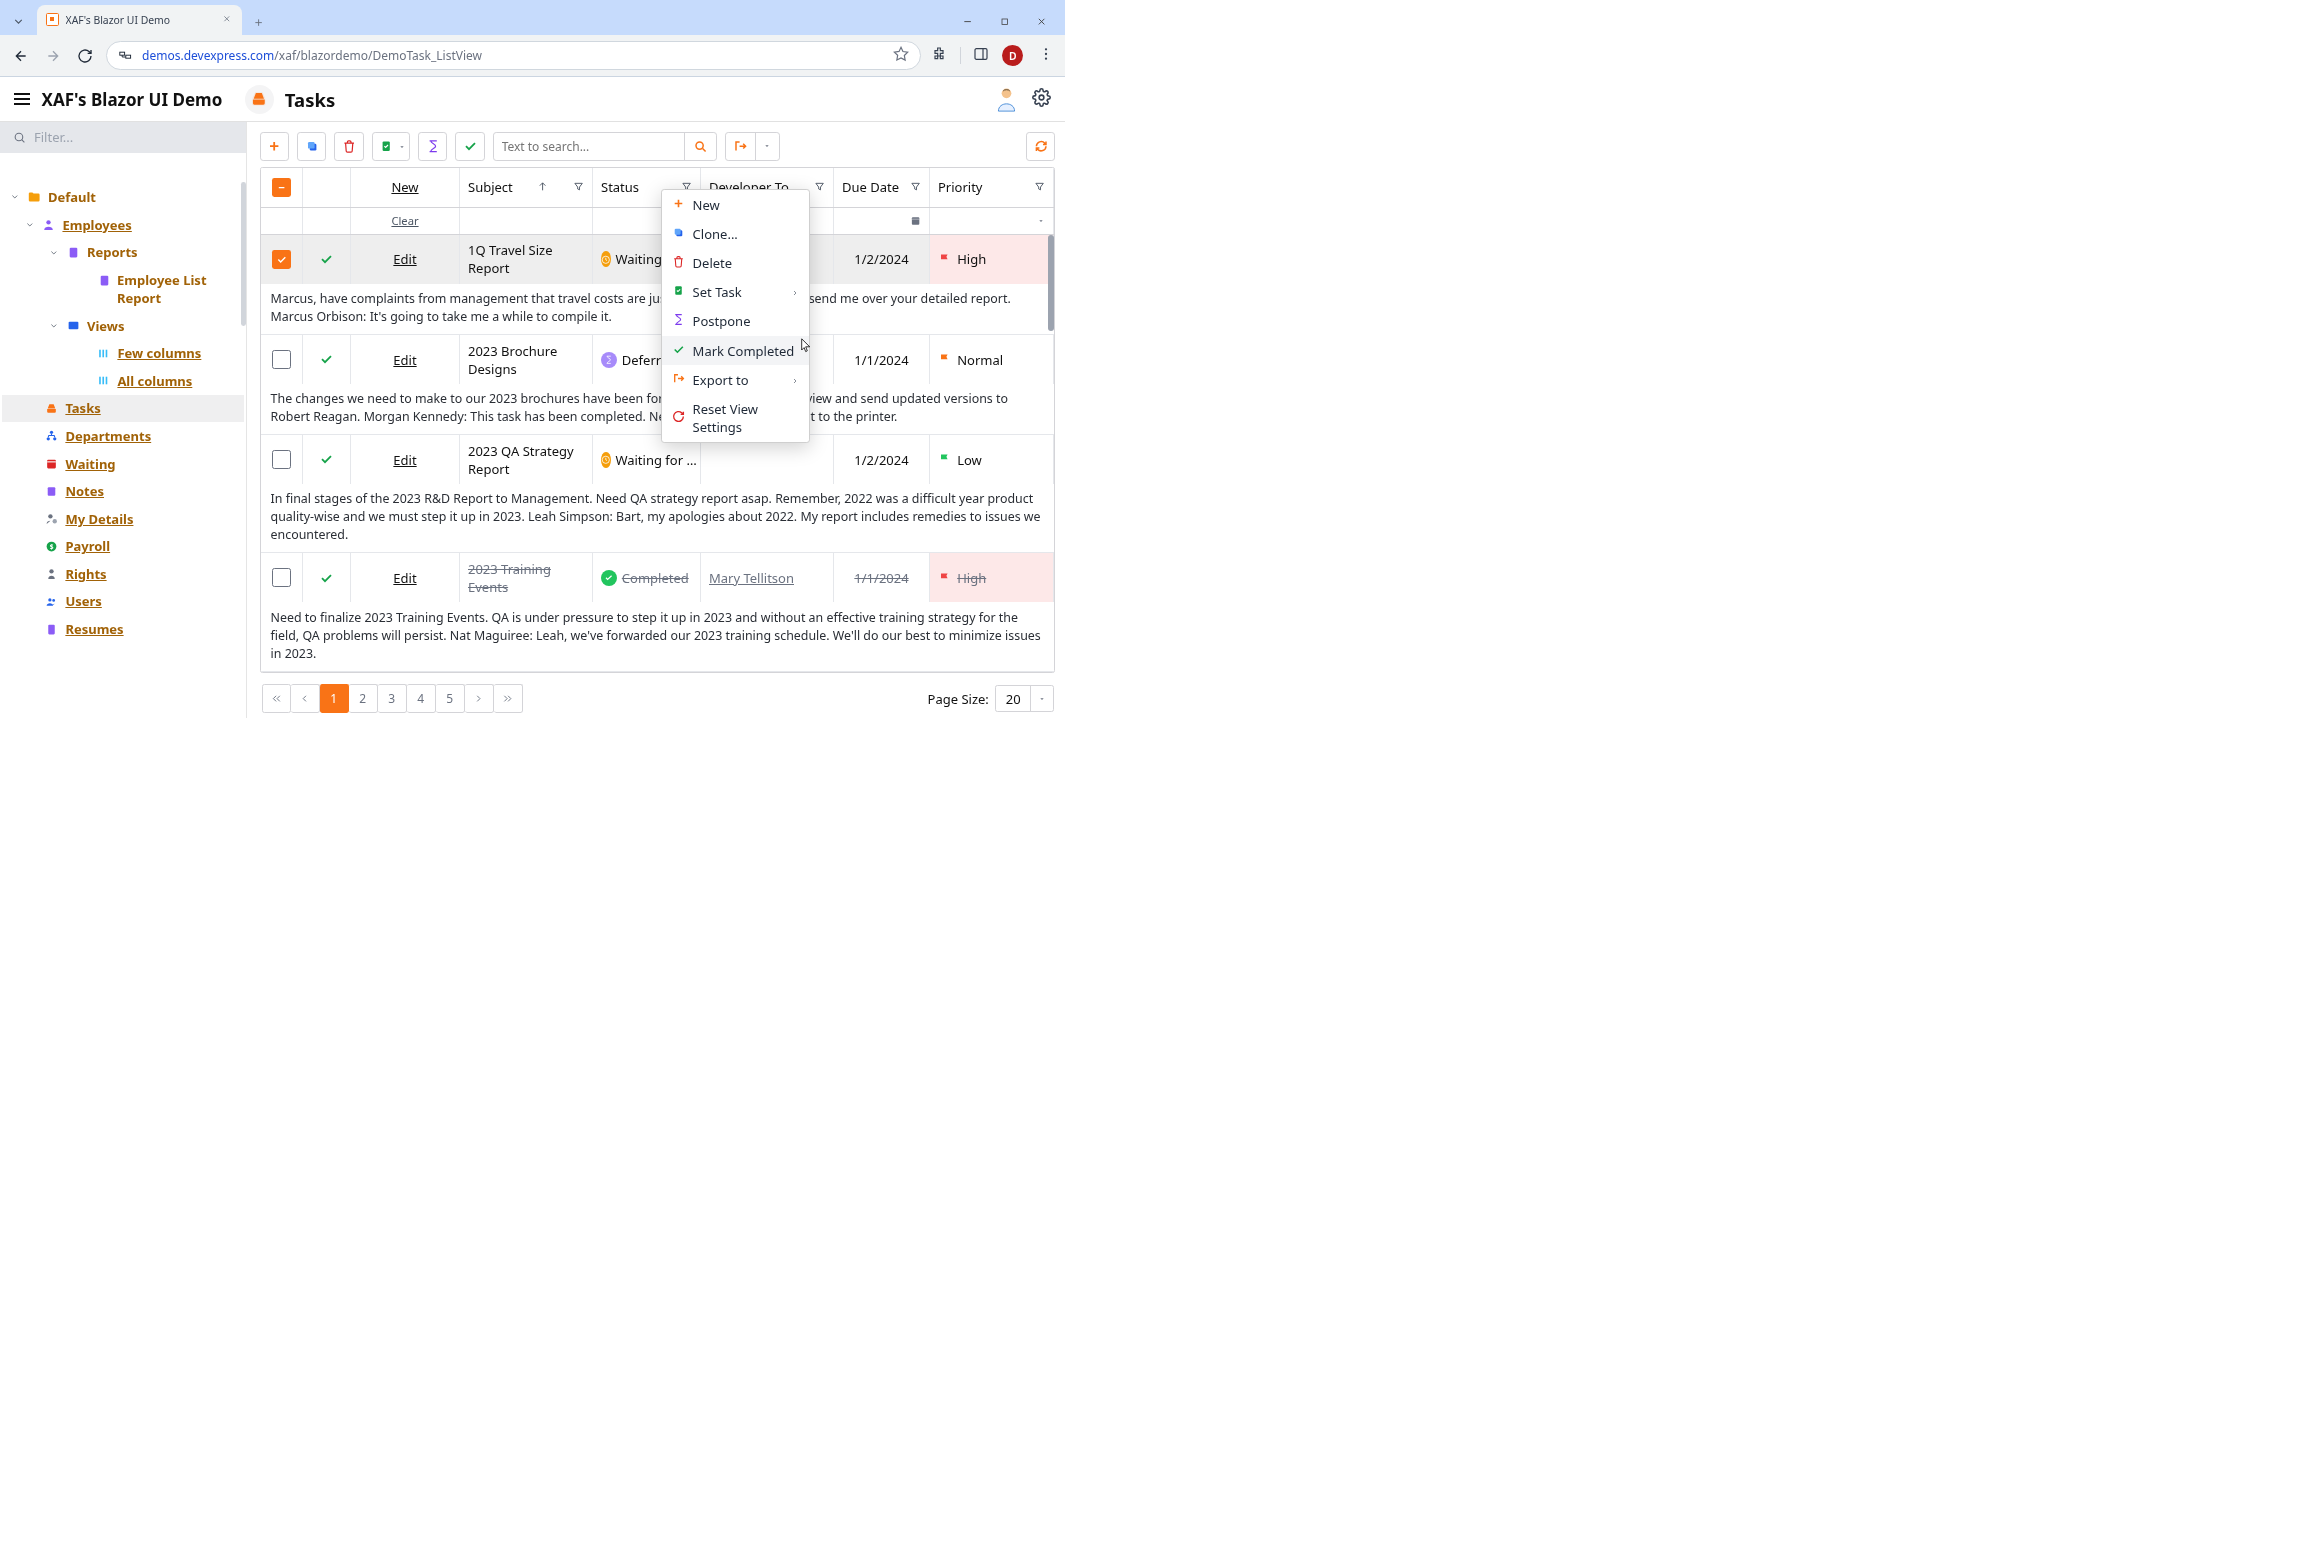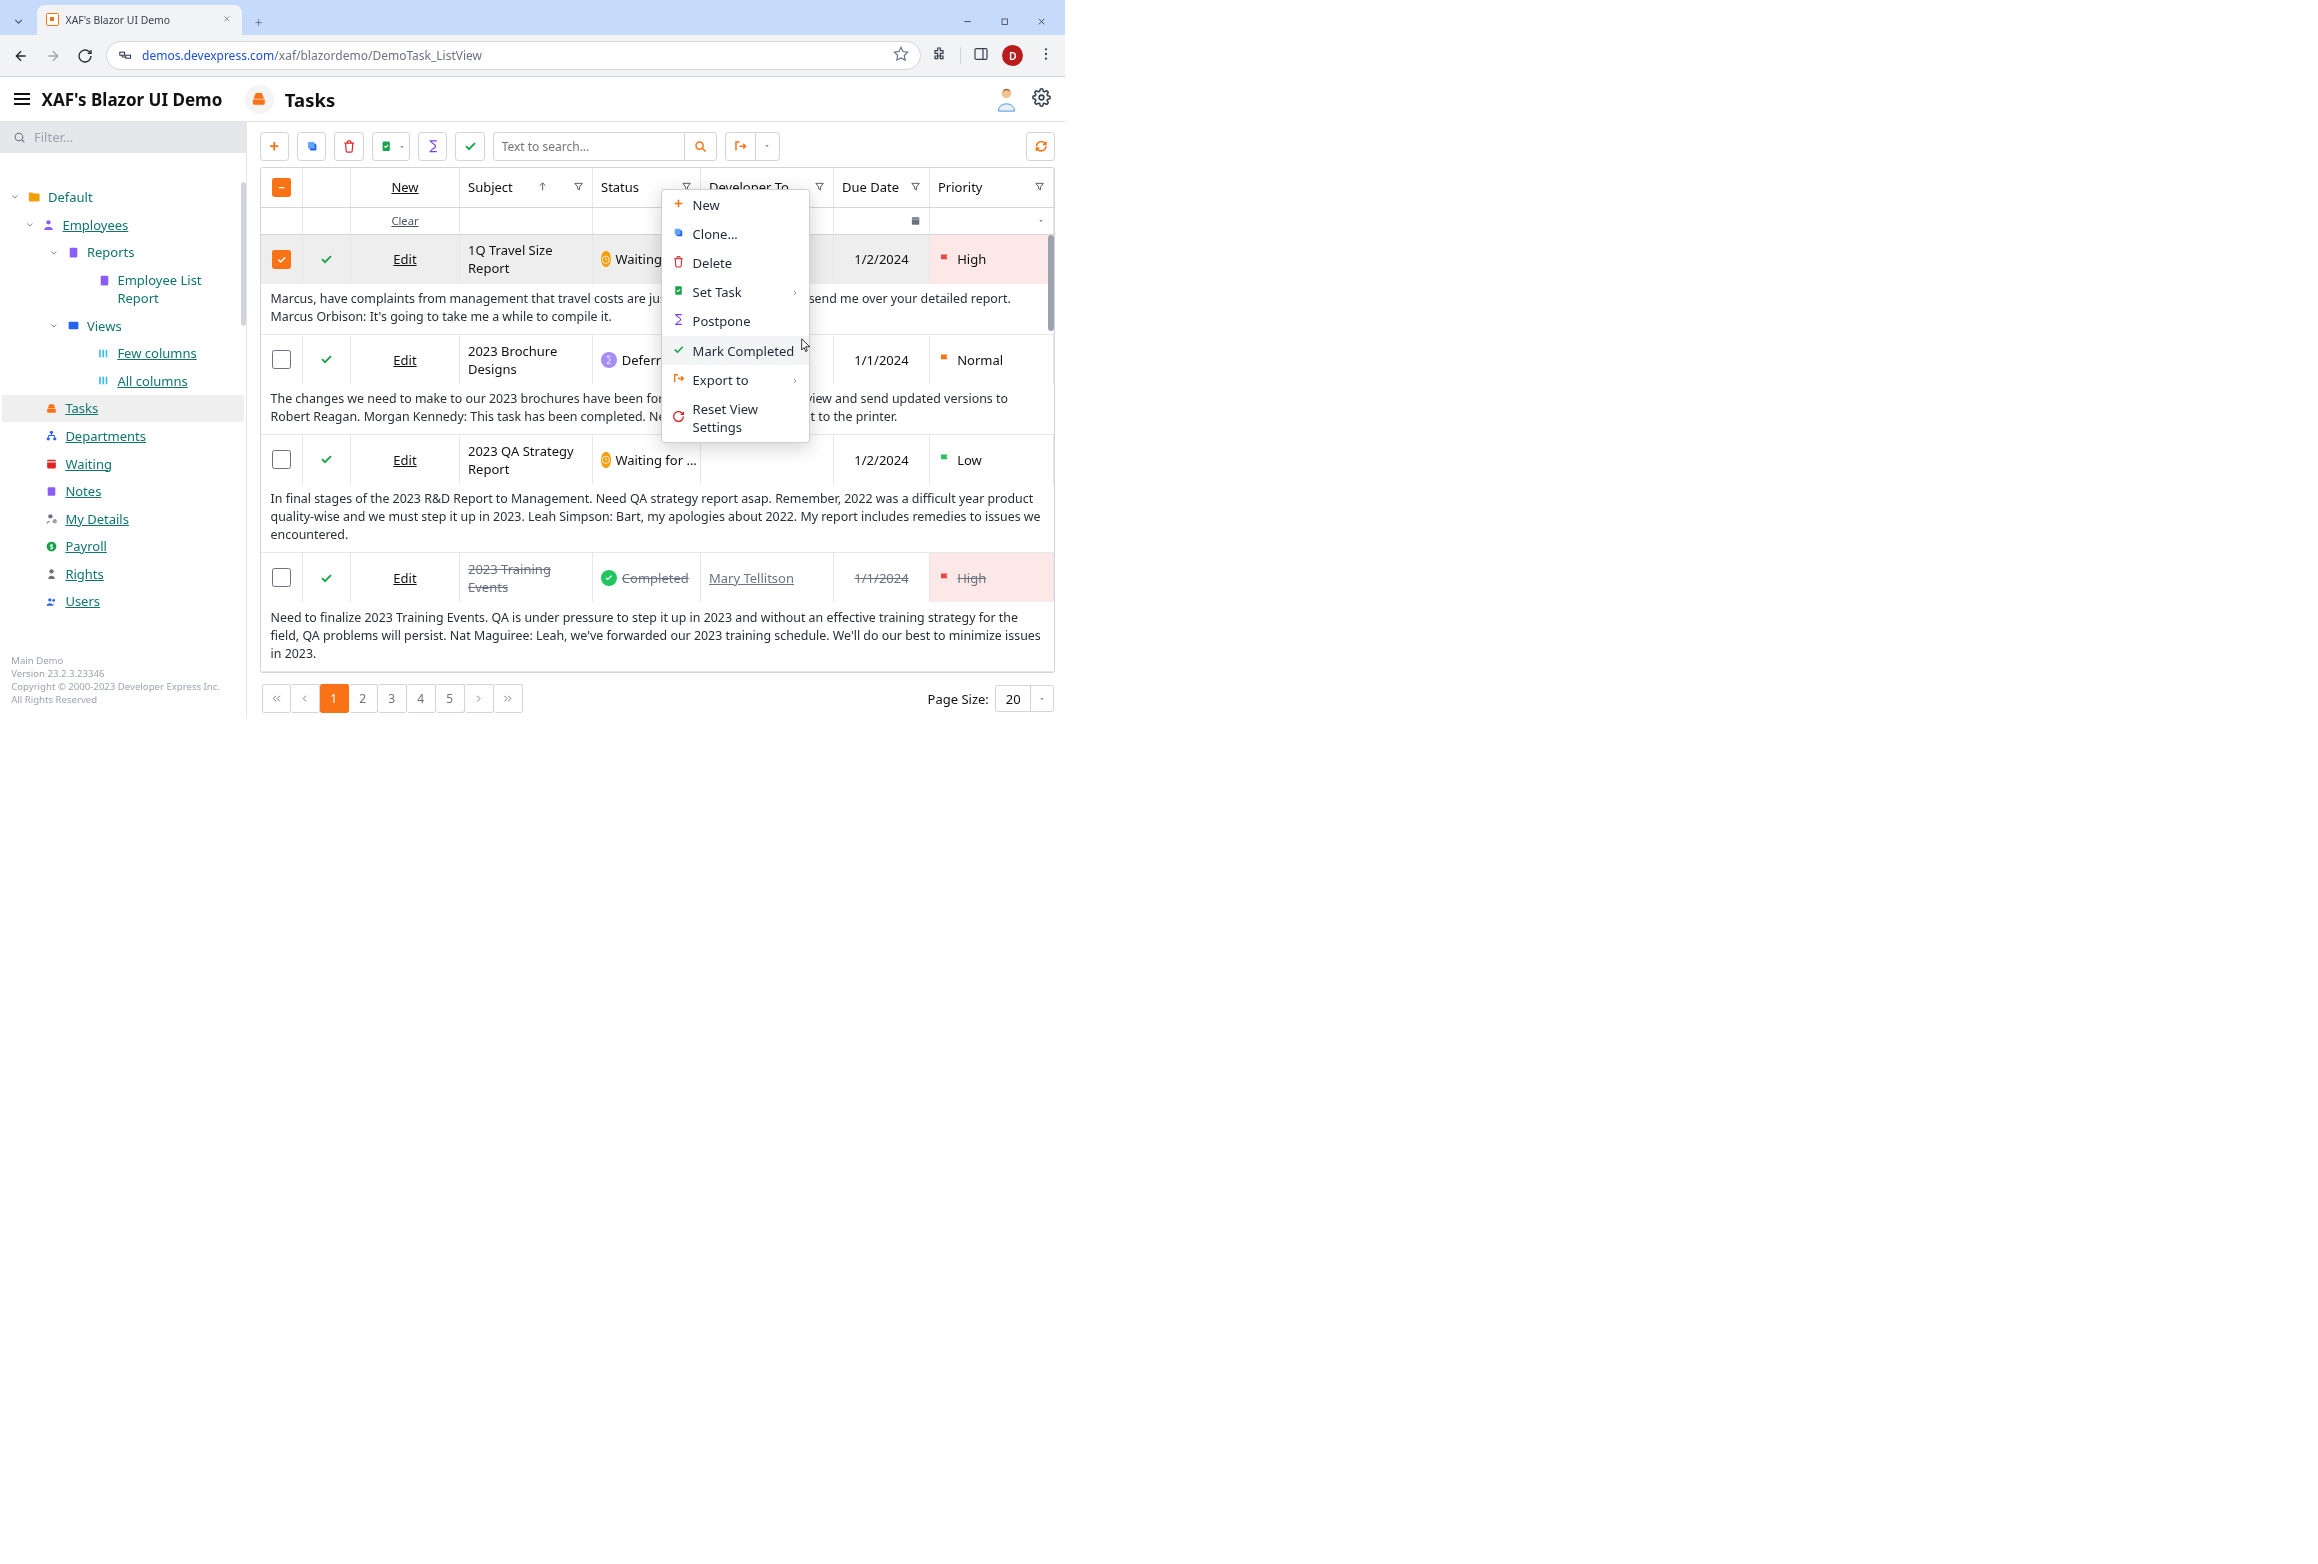--- a/index.html
+++ b/index.html
@@ -70,21 +70,21 @@
   .sidebar{width:247px;border-right:0.8px solid #e5e5e5;display:flex;flex-direction:column;overflow:hidden;position:relative;gap:29px;}
   .side-scroll-area{flex:1;overflow:hidden;position:relative;}
   .side-scrollbar{position:absolute;right:0;top:0;width:4.8px;height:100%;}
   .side-thumb{position:absolute;right:0;top:0;width:4.8px;height:144px;background:#d1d5db;border-radius:2.4px;}
 
   .filter-box{display:flex;align-items:center;gap:8px;padding:6.4px 13px;background:var(--filter-bg);color:var(--text-muted);font-size:13px;}
   .filter-box svg{color:#6b7280;}
 
   .tree{padding:1.6px 1.6px 8px 1.6px;font-size:13px;}
   .tree-item{display:flex;align-items:center;padding:4.8px 6.4px;gap:6.4px;white-space:nowrap;cursor:pointer;}
-  .tree-item .label{text-decoration:underline;color:#0f766e;}
+  .tree-item .label{text-decoration:underline;color:#a16207;font-weight:bold;}
   .tree-item .label.nolink{text-decoration:none;}
   .tree-item.selected{background:#efeff0;}
   .caret{width:11.2px;height:11.2px;color:#4b5563;display:inline-flex;align-items:center;justify-content:center;}
   .t-icon{width:14.4px;height:14.4px;display:inline-flex;align-items:center;justify-content:center;}
   .indent-0{padding-left:8px;}
   .indent-1{padding-left:22.5px;}
   .indent-2{padding-left:47px;}
   .indent-4{padding-left:95px;}
 
   .sidebar-footer{padding:8px 11.2px 11.2px 11.2px;font-size:9.6px;color:#9ca3af;line-height:1.35;border-top:0.8px solid transparent;}
@@ -492,26 +492,20 @@
               <svg width="13" height="13" viewBox="0 0 24 24" fill="currentColor">
                 <rect x="6" y="3" width="12" height="18" rx="2"></rect>
               </svg>
             </span>
           <span class="label">Resumes</span>
         </div>
       </div>
       <div class="side-scrollbar">
         <div class="side-thumb"></div>
       </div>
-    </div>
-    <div class="sidebar-footer">
-      <div>Main Demo</div>
-      <div>Version 23.2.3.23346</div>
-      <div>Copyright © 2000-2023 Developer Express Inc.</div>
-      <div>All Rights Reserved</div>
     </div>
   </div>
 
   <div class="main">
     <div class="toolbar">
       <div class="tbtn orange">
           <svg width="14.4" height="14.4" viewBox="0 0 24 24" fill="none" stroke="currentColor" stroke-width="3">
             <path d="M12 5v14M5 12h14"></path>
           </svg>
         </div>

